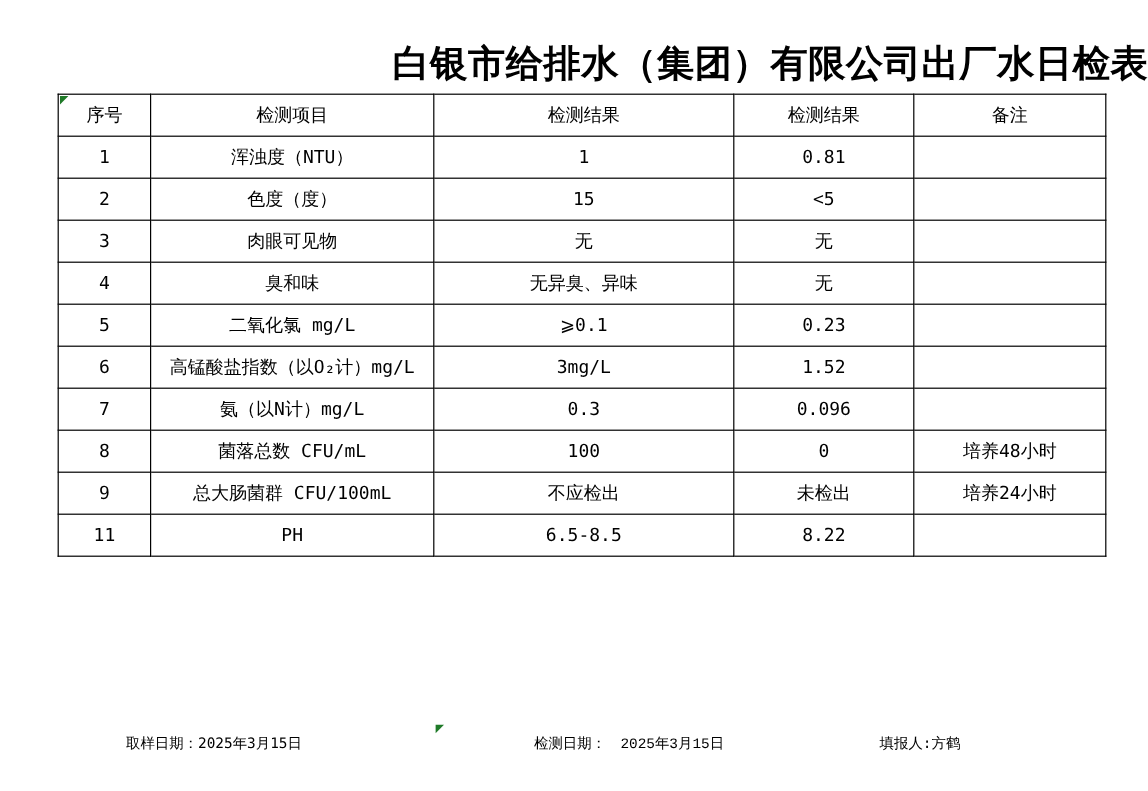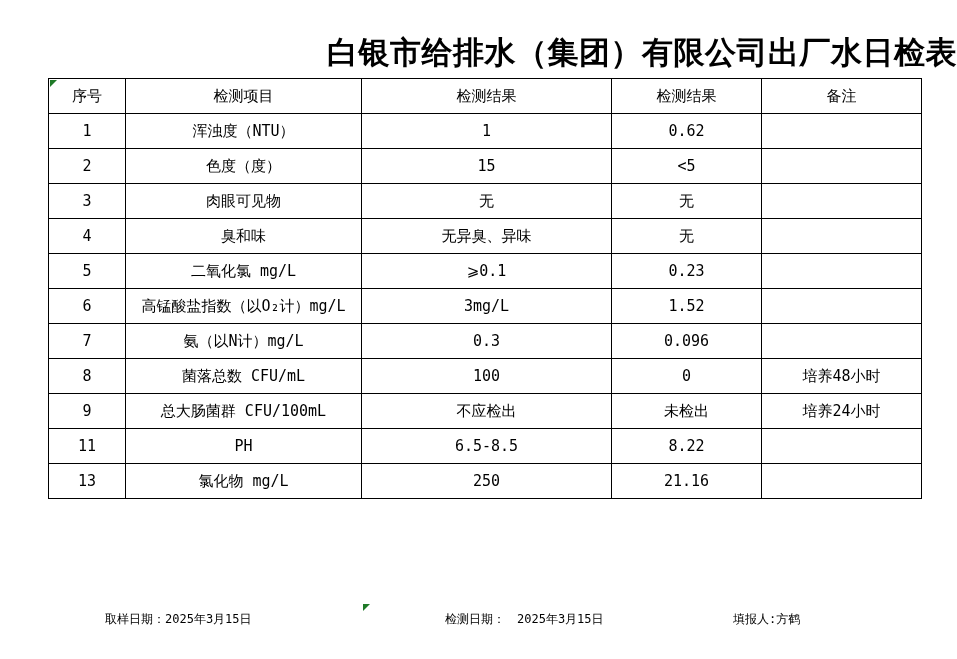--- a/index.html
+++ b/index.html
@@ -45,21 +45,21 @@
   }
   #marker-top { left:50px; top:80px; }
   #marker-bottom { left:363px; top:604px; }
   .footer-item {
     position:absolute;
     top:611px;
     font-size:12px;
     white-space:nowrap;
   }
   #footer-sampling { left:105px; }
-  #footer-test { left:445px; }
+  #footer-test { left:445px;font-family:Liberation Mono, monospace; }
   #footer-test .gap { display:inline-block; width:12px; }
   #footer-reporter { left:733px; }
 </style>
 </head>
 <body>
 
 <div class="title">白银市给排水（集团）有限公司出厂水日检表</div>
 
 <table class="report">
   <colgroup>
@@ -76,21 +76,21 @@
       <th>检测结果</th>
       <th>检测结果</th>
       <th>备注</th>
     </tr>
   </thead>
   <tbody id="table-body">
       <tr>
         <td>1</td>
         <td>浑浊度（NTU）</td>
         <td>1</td>
-        <td>0.62</td>
+        <td>0.81</td>
         <td></td>
       </tr>
       <tr>
         <td>2</td>
         <td>色度（度）</td>
         <td>15</td>
         <td>&lt;5</td>
         <td></td>
       </tr>
       <tr>
@@ -142,27 +142,20 @@
         <td>未检出</td>
         <td>培养24小时</td>
       </tr>
       <tr>
         <td>11</td>
         <td>PH</td>
         <td>6.5-8.5</td>
         <td>8.22</td>
         <td></td>
       </tr>
-      <tr>
-        <td>13</td>
-        <td>氯化物 mg/L</td>
-        <td>250</td>
-        <td>21.16</td>
-        <td></td>
-      </tr>
     </tbody>
 </table>
 
 <div class="marker" id="marker-top"></div>
 <div class="marker" id="marker-bottom"></div>
 
 <div class="footer-item" id="footer-sampling">
   <span>取样日期：</span><span>2025年3月15日</span>
 </div>
 <div class="footer-item" id="footer-test">

